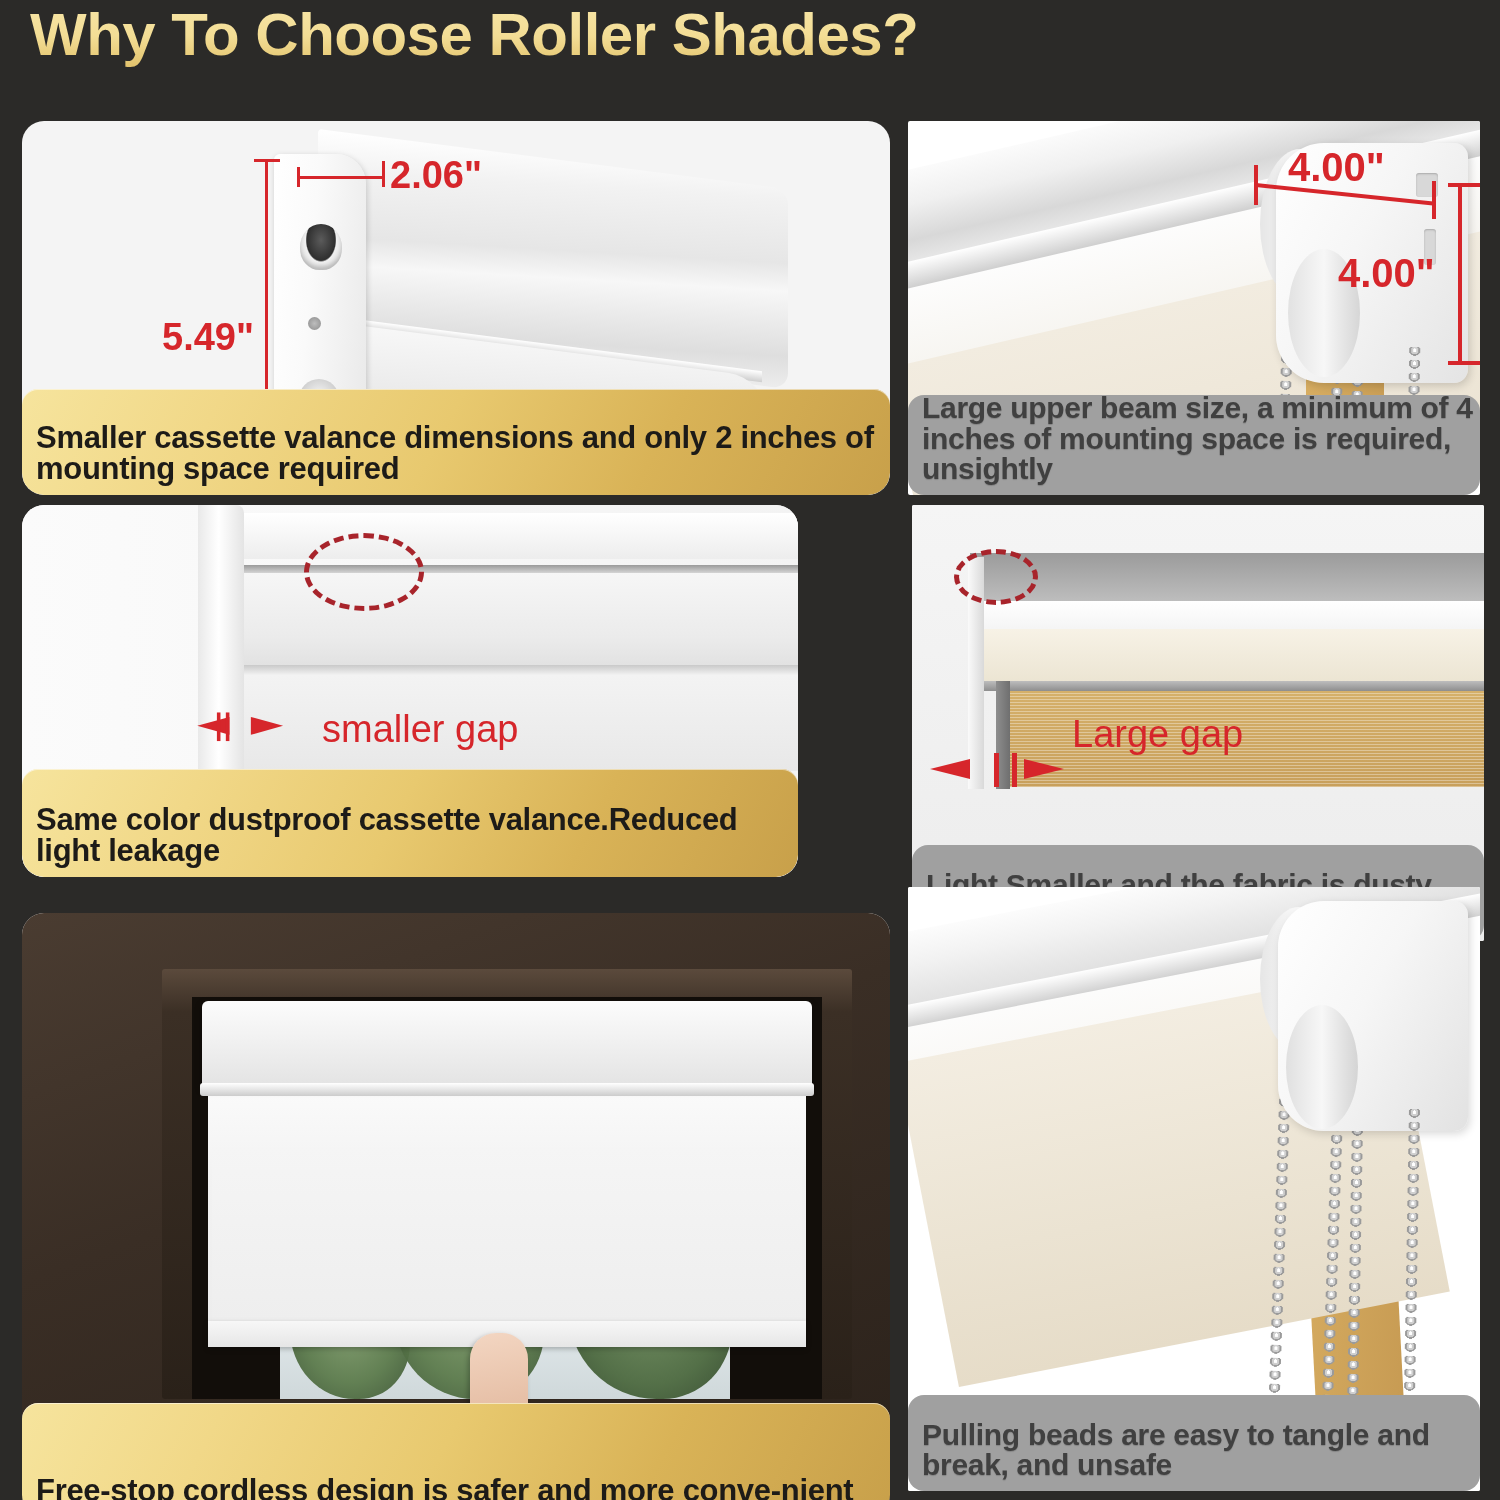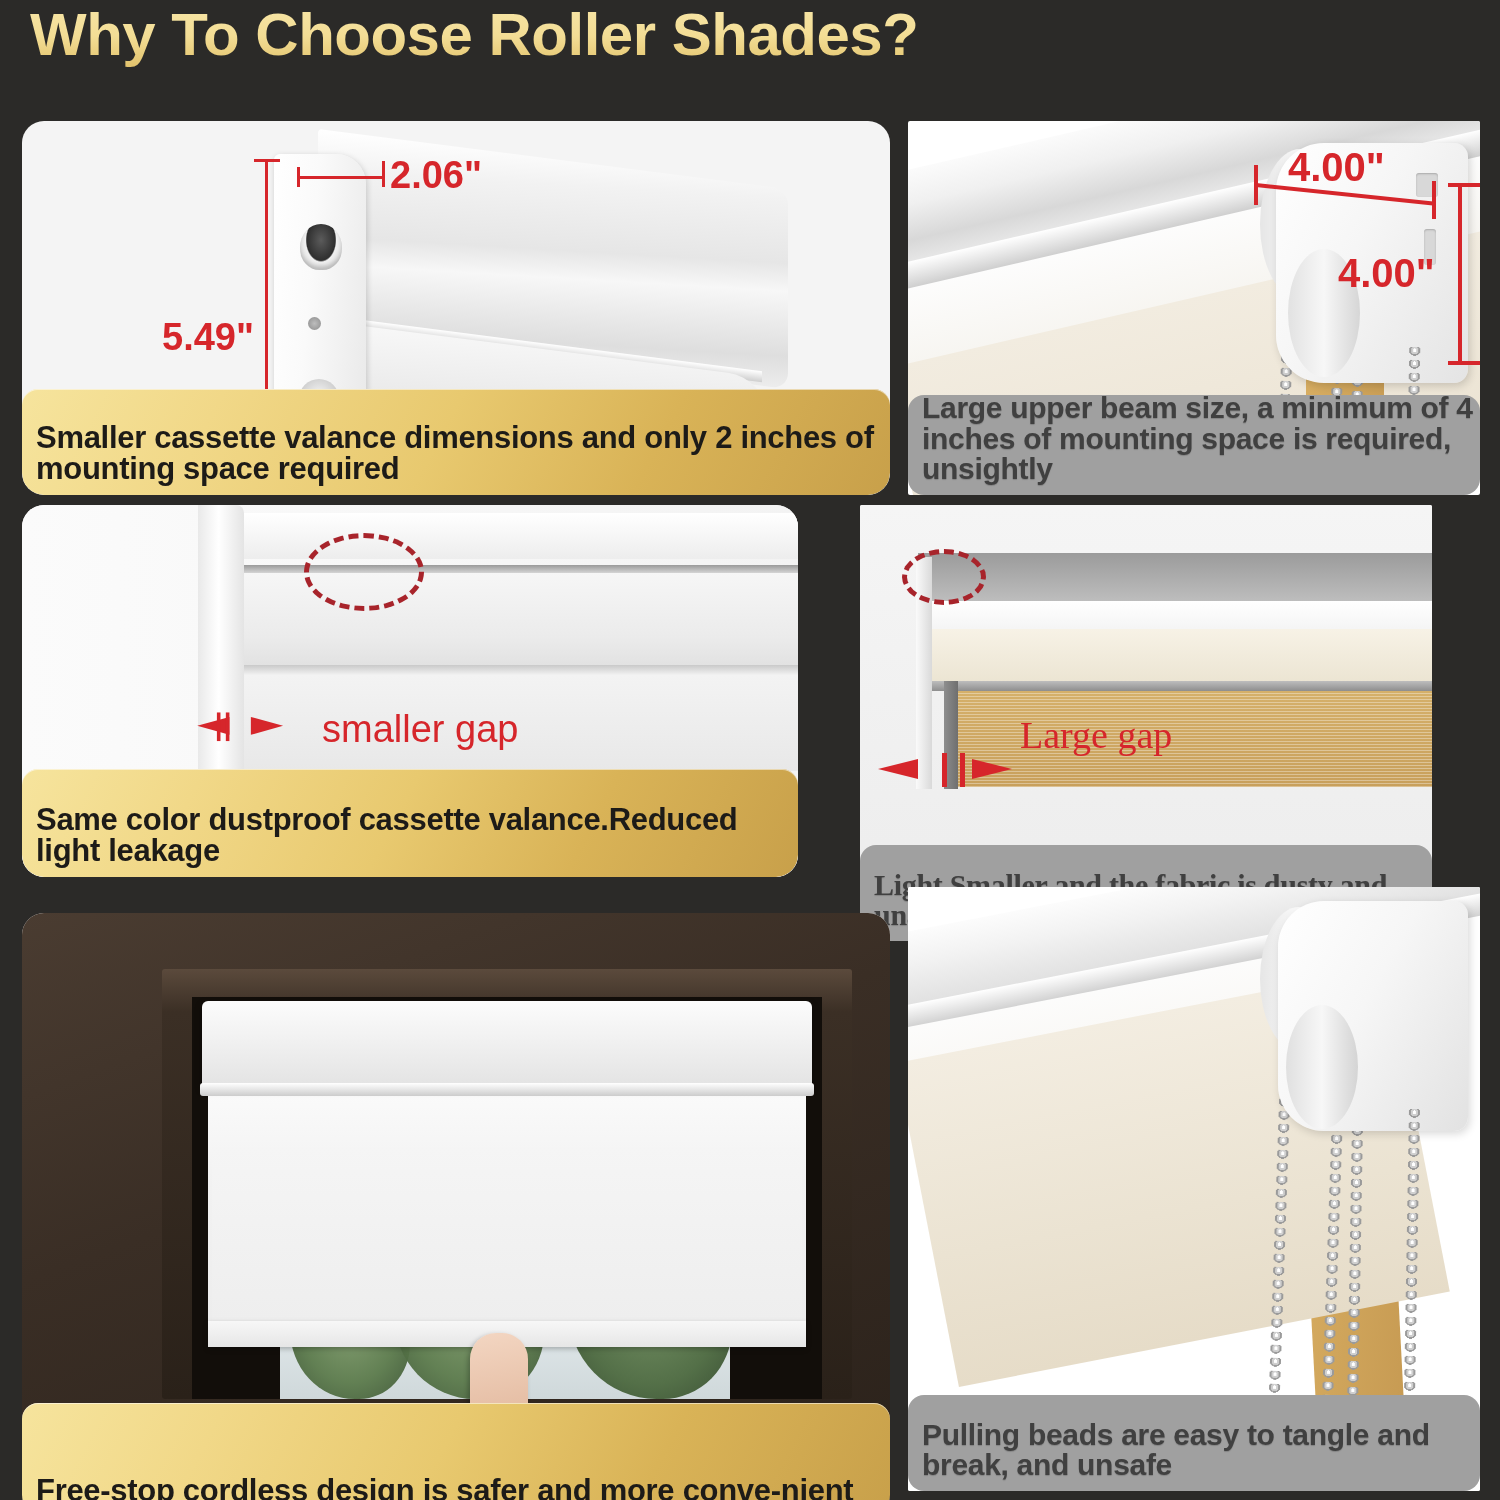--- a/index.html
+++ b/index.html
@@ -445,21 +445,21 @@
         <polygon points="292,225 256,215 256,235" fill="#d6262b"></polygon>
       </svg>
       <div class="gap-note" style="left:300px; top:203px; font-size:38px;">smaller gap</div>
     </div>
 
     <div class="cap gold" style="height:108px;">
       <div class="cap-txt">Same color dustproof cassette valance.Reduced light leakage</div>
     </div>
   </div>
 
-  <div class="panel bad" id="p4" style="left:860px; top:392px; width:572px; height:436px;font-family:Liberation Serif, serif;">
+  <div class="panel bad" id="p4" style="left:912px; top:392px; width:572px; height:436px;">
     <div class="stage">
       <div class="wall"></div>
       <div class="topdark"></div>
       <div class="whiteband"></div>
       <div class="creamband"></div>
       <div class="greyline"></div>
       <div class="tanfab"></div>
       <div class="darkgap"></div>
       <div class="colLeft"></div>
 

